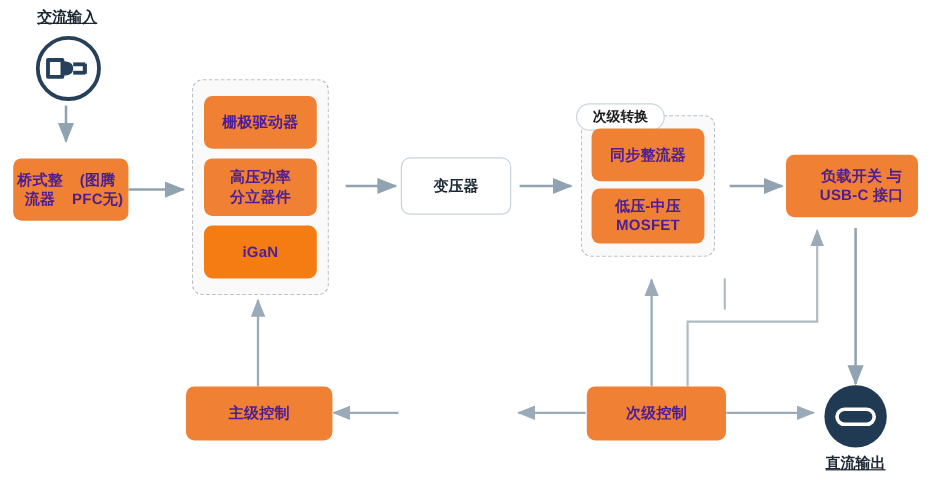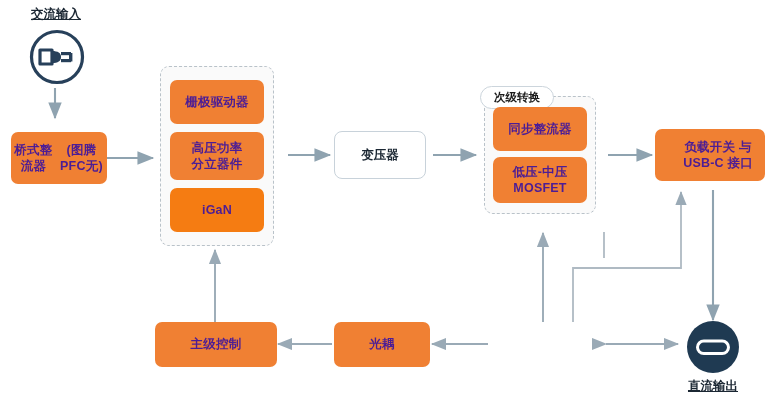--- a/index.html
+++ b/index.html
@@ -162,22 +162,22 @@
     <span>MOSFET</span>
   </div>
 
   <div class="node obox" style="left:655px;top:129px;width:110px;height:52px;flex-direction:column;padding-left:16px;">
     <span>负载开关 与</span>
     <span>USB-C 接口</span>
   </div>
 
   <div class="node obox" style="left:155px;top:322px;width:122px;height:45px;">主级控制</div>
 
-  <div class="node obox" style="left:334px;top:322px;width:96px;height:45px;">光耦</div>
 
+  <div class="node obox" style="left:489px;top:322px;width:116px;height:45px;">次级控制</div>
 
   <svg class="node" style="left:686px;top:320px;width:54px;height:54px;" viewBox="0 0 54 54">
     <circle cx="27" cy="27" r="26" fill="#1F3A52"></circle>
     <rect x="11.5" y="21" width="31" height="12.6" rx="6.3" ry="6.3" fill="none" stroke="#ffffff" stroke-width="3"></rect>
   </svg>
 
   <div class="tlabel" style="left:648px;top:378px;width:130px;">
     <div>直流输出</div>
   </div>
 

